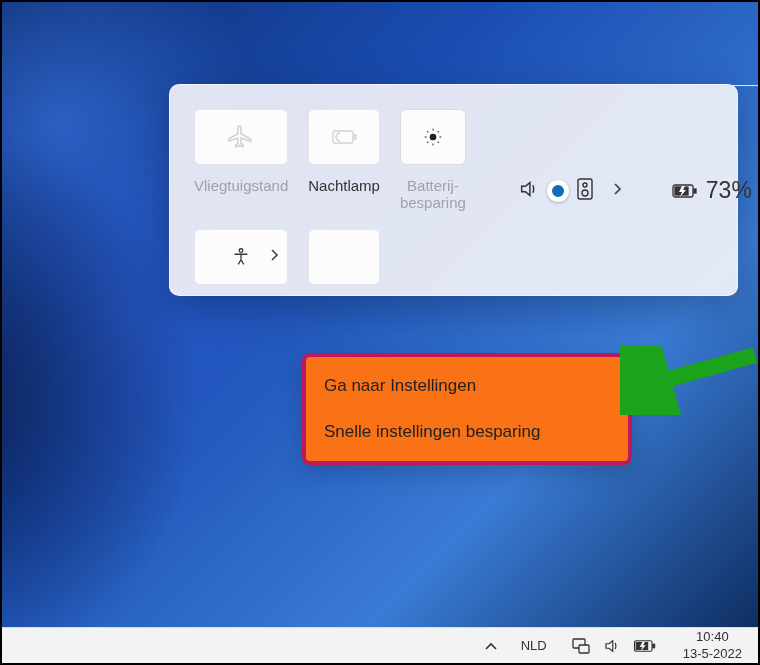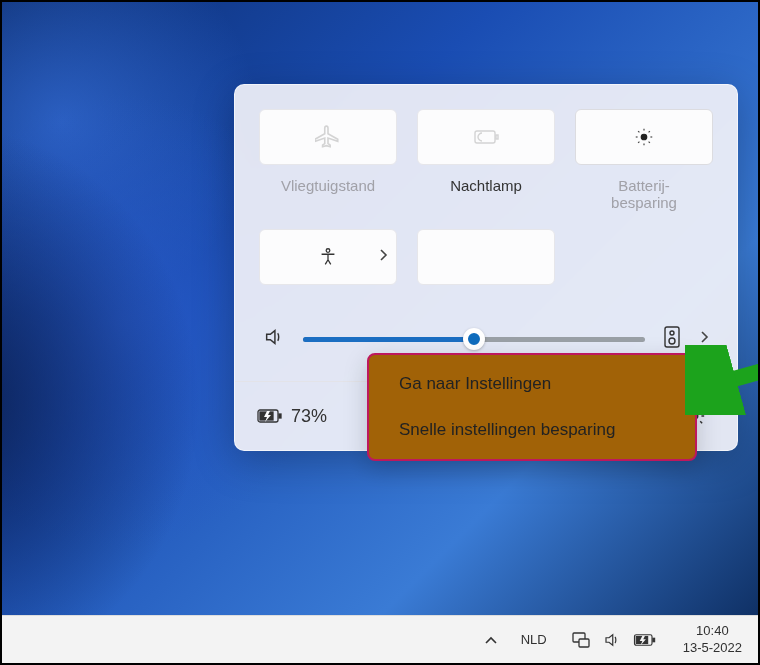--- a/index.html
+++ b/index.html
@@ -14,44 +14,44 @@
     .wallpaper {
       position: absolute; inset: 0;
       background:
         radial-gradient(ellipse 450px 500px at -50px 400px, rgba(10,30,80,.95) 0%, rgba(10,30,80,0) 55%),
         radial-gradient(ellipse 350px 380px at 120px 320px, rgba(40,90,200,.85) 0%, rgba(40,90,200,0) 60%),
         radial-gradient(ellipse 280px 280px at 60px 120px, rgba(60,120,230,.6) 0%, rgba(60,120,230,0) 70%),
         linear-gradient(135deg, #0d2f73 0%, #1a4db3 35%, #3a7bd5 70%, #0a2757 100%);
     }
     .taskbar {
       position: absolute; left: 0; right: 0; bottom: 0;
-      height: 48px;
+      height: 36px;
       background: #f3f3f3;
       border-top: 1px solid #ddd;
       display: flex; align-items: center; justify-content: flex-end;
       padding: 0 16px 0 0;
       gap: 12px;
       font-size: 13px; color: #313131;
     }
     .tray-chevron { width: 24px; height: 24px; display:flex;align-items:center;justify-content:center;cursor:pointer;}
     .tray-lang { padding:0 6px; cursor:pointer; }
     .tray-icons { display:flex; align-items:center; gap: 12px; padding:0 6px;}
     .tray-icons span, .tray-icons svg { display:flex; }
     .tray-clock { text-align:center; line-height:1.25; font-size:13px; color:#313131; padding-left:8px; cursor:pointer;}
 
     .panel {
       position: absolute;
       right: 20px; top: 82px;
-      width: 504px;
+      width: 569px;
       background: rgba(242,242,248,.92);
       border: 1px solid rgba(255,255,255,.6);
       border-radius: 10px;
       box-shadow: 0 10px 40px rgba(0,0,0,.25);
       backdrop-filter: blur(2px);
-      display:flex; flex-direction:column;
+      display:flex; flex-direction:row;
     }
     .tiles {
       padding: 24px 24px 8px;
       display:grid; grid-template-columns: repeat(3, 1fr);
       gap: 10px 20px;
       row-gap: 2px;
     }
     .tile {
       background:#fcfcfd;
       border:1px solid #e6e6ea;
@@ -104,25 +104,25 @@
     .panel-footer .spacer { flex:1; }
     .panel-footer .footer-btn {
       width:40px; height:40px; display:flex; align-items:center; justify-content:center;
       cursor:pointer; border-radius:4px;
     }
 
     .context-menu {
       position:absolute;
       left: 132px; top: 268px;
       width: 330px;
-      background:#a16207;
-      border:2px solid #be185d;
+      background:#f97316;
+      border:4px solid #be185d;
       border-radius:8px;
       box-shadow:0 8px 24px rgba(0,0,0,.18);
-      padding:6px 12px;
+      padding:6px 0;
       z-index:10;
     }
     .context-item {
       padding: 13px 18px;
       font-size:17px; color:#222;
       cursor:pointer;
     }
 
     .arrow-annot {
       position:absolute;
@@ -228,21 +228,21 @@
   </div>
 
   <div class="panel-footer">
     <span style="display:flex;align-items:center;gap:8px;">
       <svg width="26" height="16" viewBox="0 0 26 16" fill="none" stroke="#333" stroke-width="1.3">
           <rect x="1" y="2" width="20" height="12" rx="2"></rect>
           <rect x="22" y="6" width="2" height="4" fill="#333"></rect>
           <rect x="3" y="4" width="13" height="8" fill="#333"></rect>
           <path d="M10 3l-3 6h3l-2 5 6-7h-3l2-4z" fill="#fcfcfd" stroke="none"></path>
         </svg>
-      <span style="font-size:18px;">73%</span>
+      <span style="font-size:23px;">73%</span>
     </span>
     <span class="spacer"></span>
     <span class="footer-btn">
       <svg width="20" height="20" viewBox="0 0 24 24" fill="none" stroke="#333" stroke-width="1.6">
           <path d="M4 20l4-1 11-11-3-3L5 16l-1 4z"></path>
         </svg>
     </span>
     <span class="footer-btn">
       <svg width="22" height="22" viewBox="0 0 24 24" fill="none" stroke="#333" stroke-width="1.6">
           <circle cx="12" cy="12" r="3"></circle>

